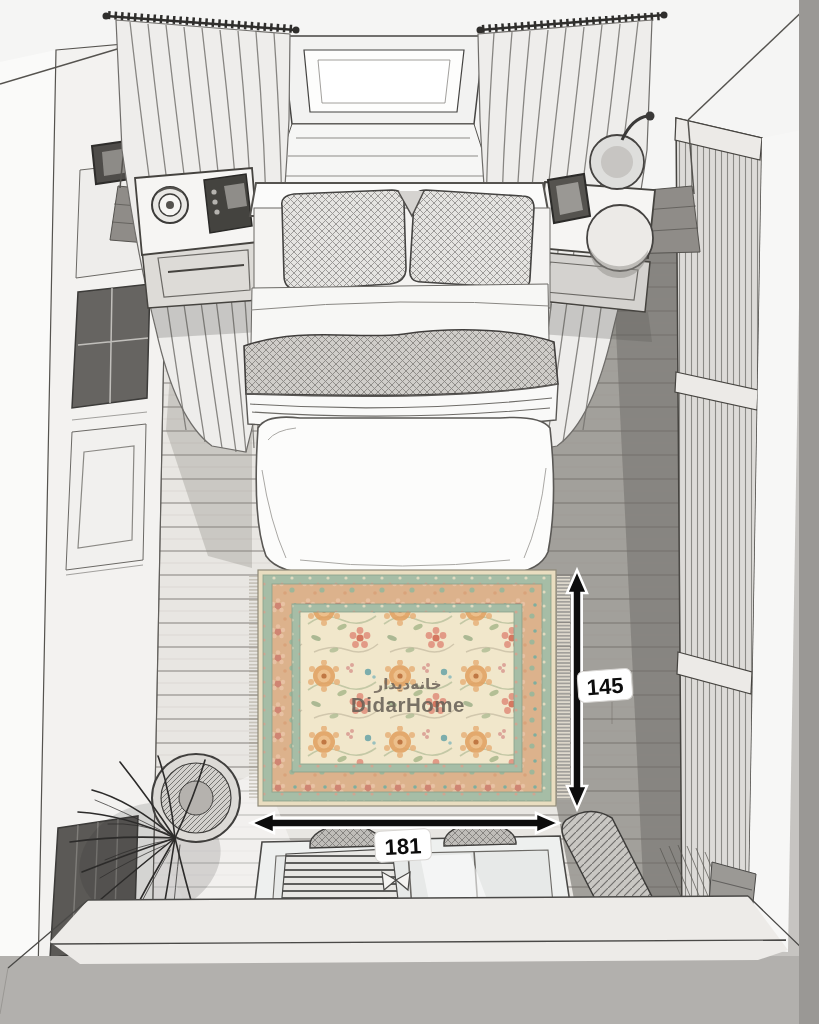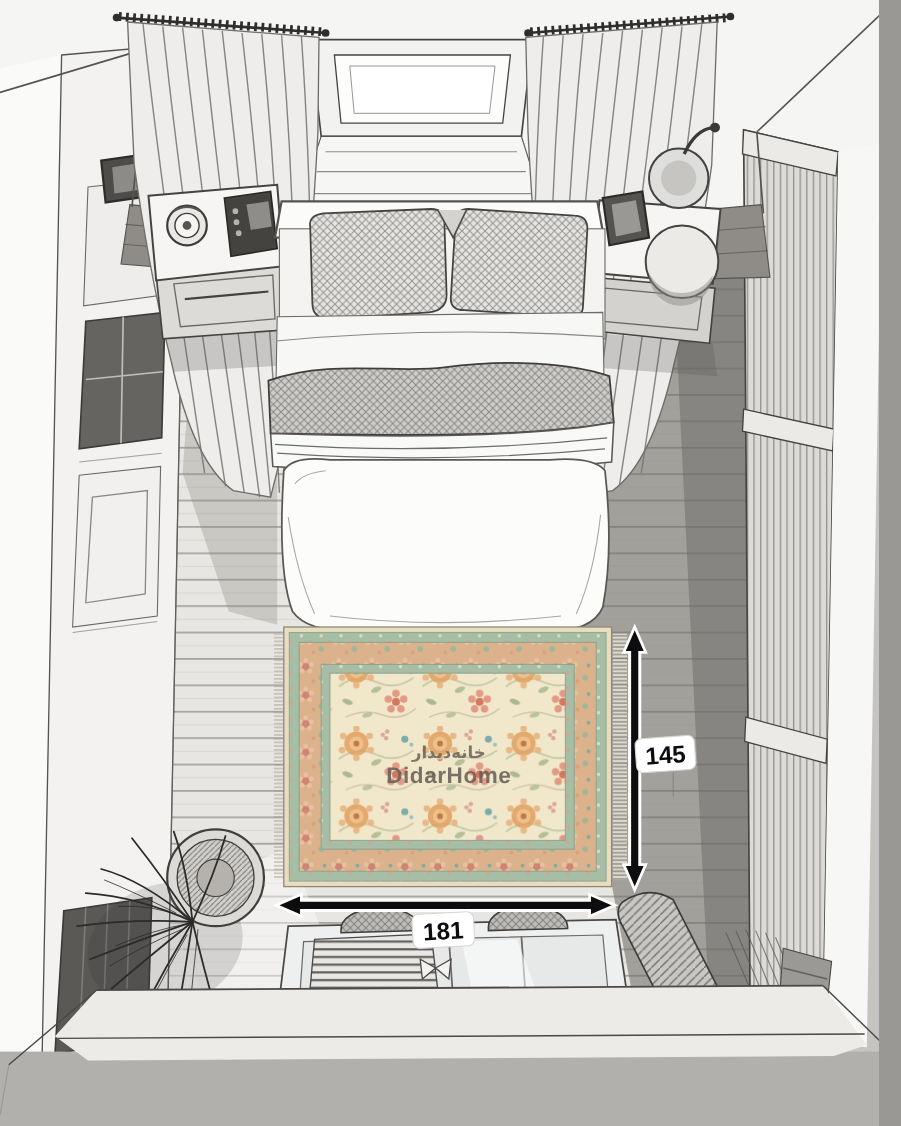--- a/index.html
+++ b/index.html
@@ -1,16 +1,16 @@
 <!DOCTYPE html>
 <html><head>
 <meta charset="utf-8">
 <style>
   html,body{margin:0;padding:0;background:#9a9895;}
-  .stage{position:relative;width:799px;height:1024px;overflow:hidden;background:#c4b5fd;
+  .stage{position:relative;width:799px;height:1024px;overflow:hidden;background:#14b8a6;
          font-family:"Liberation Sans", sans-serif;text-align:center;}
   .stage svg{position:absolute;left:0;top:0;}
   text{user-select:none;}
   .dim-label{font-weight:bold;font-size:22px;fill:#0c0c0c;}
   .wm-fa{font-weight:bold;font-size:15px;fill:#6a6157;opacity:.85;font-family:"DejaVu Sans",sans-serif;}
   .wm-en{font-weight:bold;font-size:20.5px;fill:#645d54;opacity:.85;letter-spacing:.5px;}
 </style>
 </head>
 <body>
 

